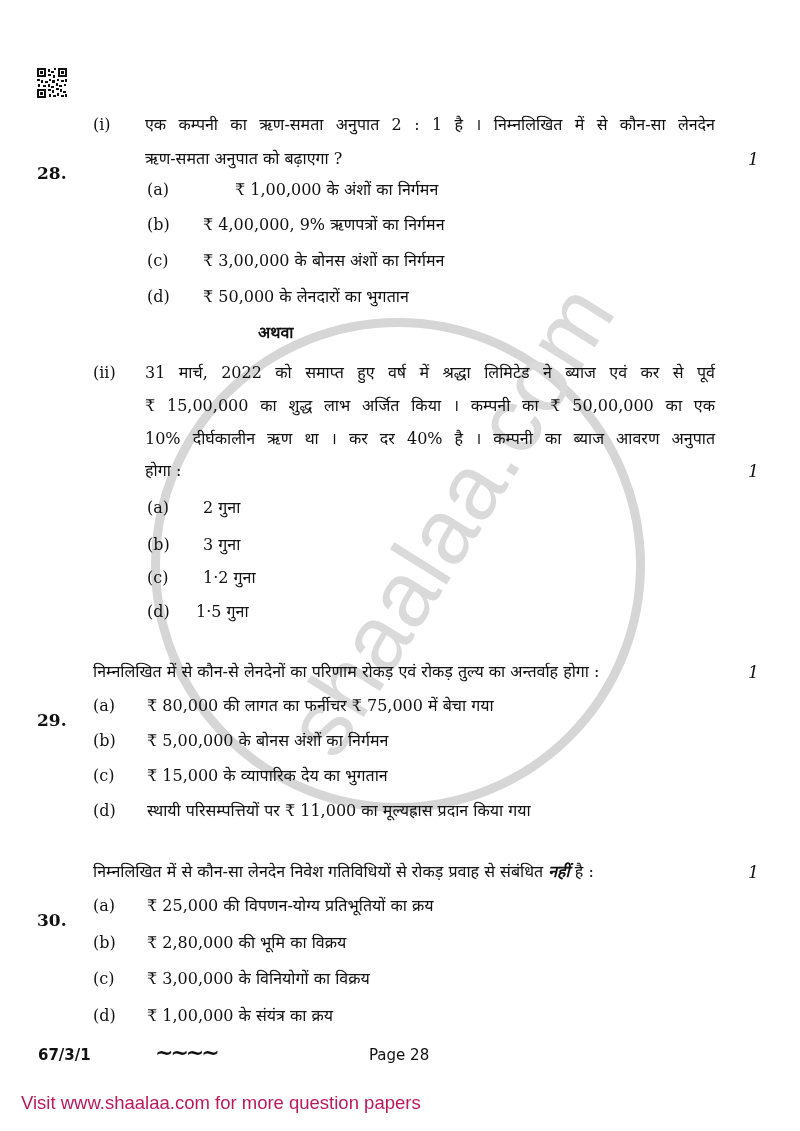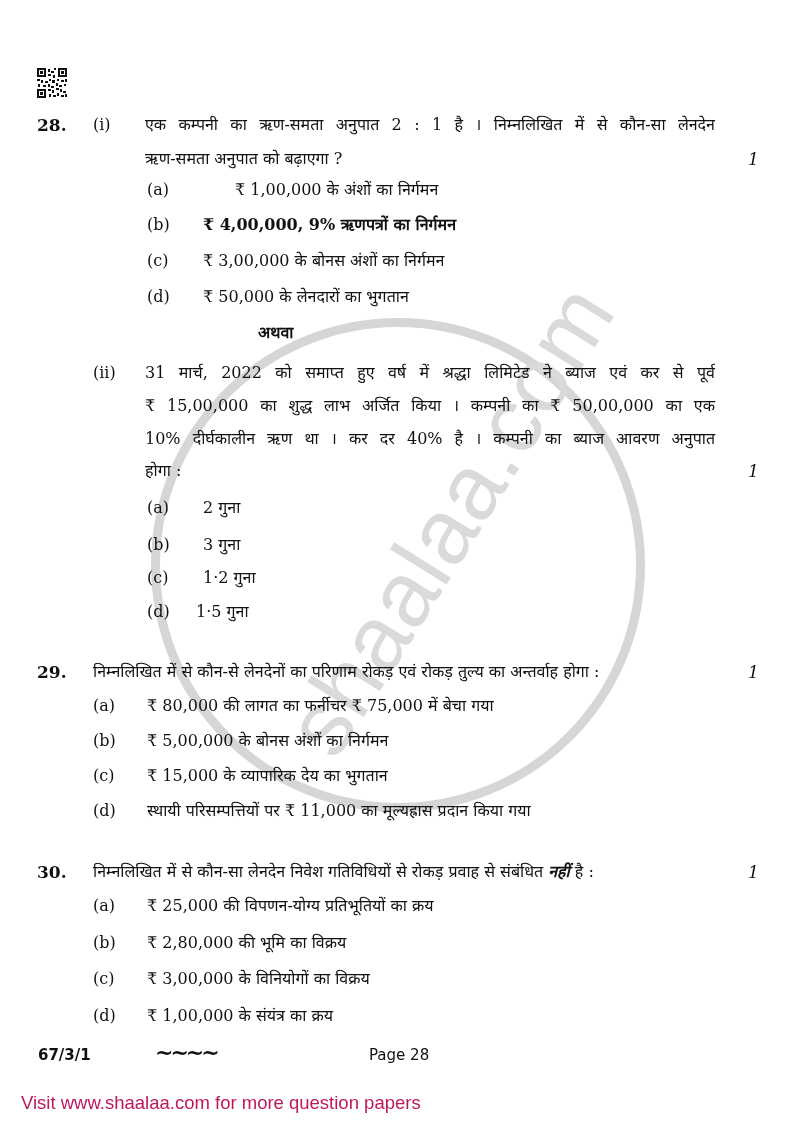--- a/index.html
+++ b/index.html
@@ -60,20 +60,21 @@
       position: absolute;
       font-size: 16px;
       line-height: 20px;
       white-space: nowrap;
     }
     .qnum {
       position: absolute;
       font-weight: bold;
       font-size: 17px;
       line-height: 20px;
+      margin-top: 48px;
     }
     .sub {
       position: absolute;
       font-size: 16px;
       line-height: 20px;
     }
     .opt-label {
       position: absolute;
       font-size: 16px;
       line-height: 20px;
@@ -187,21 +188,21 @@
       <span class="sub" style="left:93px; top:115px;">(i)</span>
       <div class="justify-line" style="top:115px;">एक कम्पनी का ऋण-समता अनुपात 2 : 1 है । निम्नलिखित में से कौन-सा लेनदेन</div>
       <div class="line" style="left:145px; top:149px;">ऋण-समता अनुपात को बढ़ाएगा ?</div>
       <span class="marks" style="top:149px;">1</span>
 
       <div>
         <span class="opt-label" style="left:147px; top:180px;">(a)</span>
         <span class="line" style="left:203px; top:180px;margin-left:32px;">₹ 1,00,000 के अंशों का निर्गमन</span>
 
         <span class="opt-label" style="left:147px; top:215px;">(b)</span>
-        <span class="line" style="left:203px; top:215px;font-weight:bold;">₹ 4,00,000, 9% ऋणपत्रों का निर्गमन</span>
+        <span class="line" style="left:203px; top:215px;">₹ 4,00,000, 9% ऋणपत्रों का निर्गमन</span>
 
         <span class="opt-label" style="left:147px; top:251px;">(c)</span>
         <span class="line" style="left:203px; top:251px;">₹ 3,00,000 के बोनस अंशों का निर्गमन</span>
 
         <span class="opt-label" style="left:147px; top:287px;">(d)</span>
         <span class="line" style="left:203px; top:287px;">₹ 50,000 के लेनदारों का भुगतान</span>
       </div>
 
       <span class="line bold" style="left:258px; top:323px;">अथवा</span>
 

